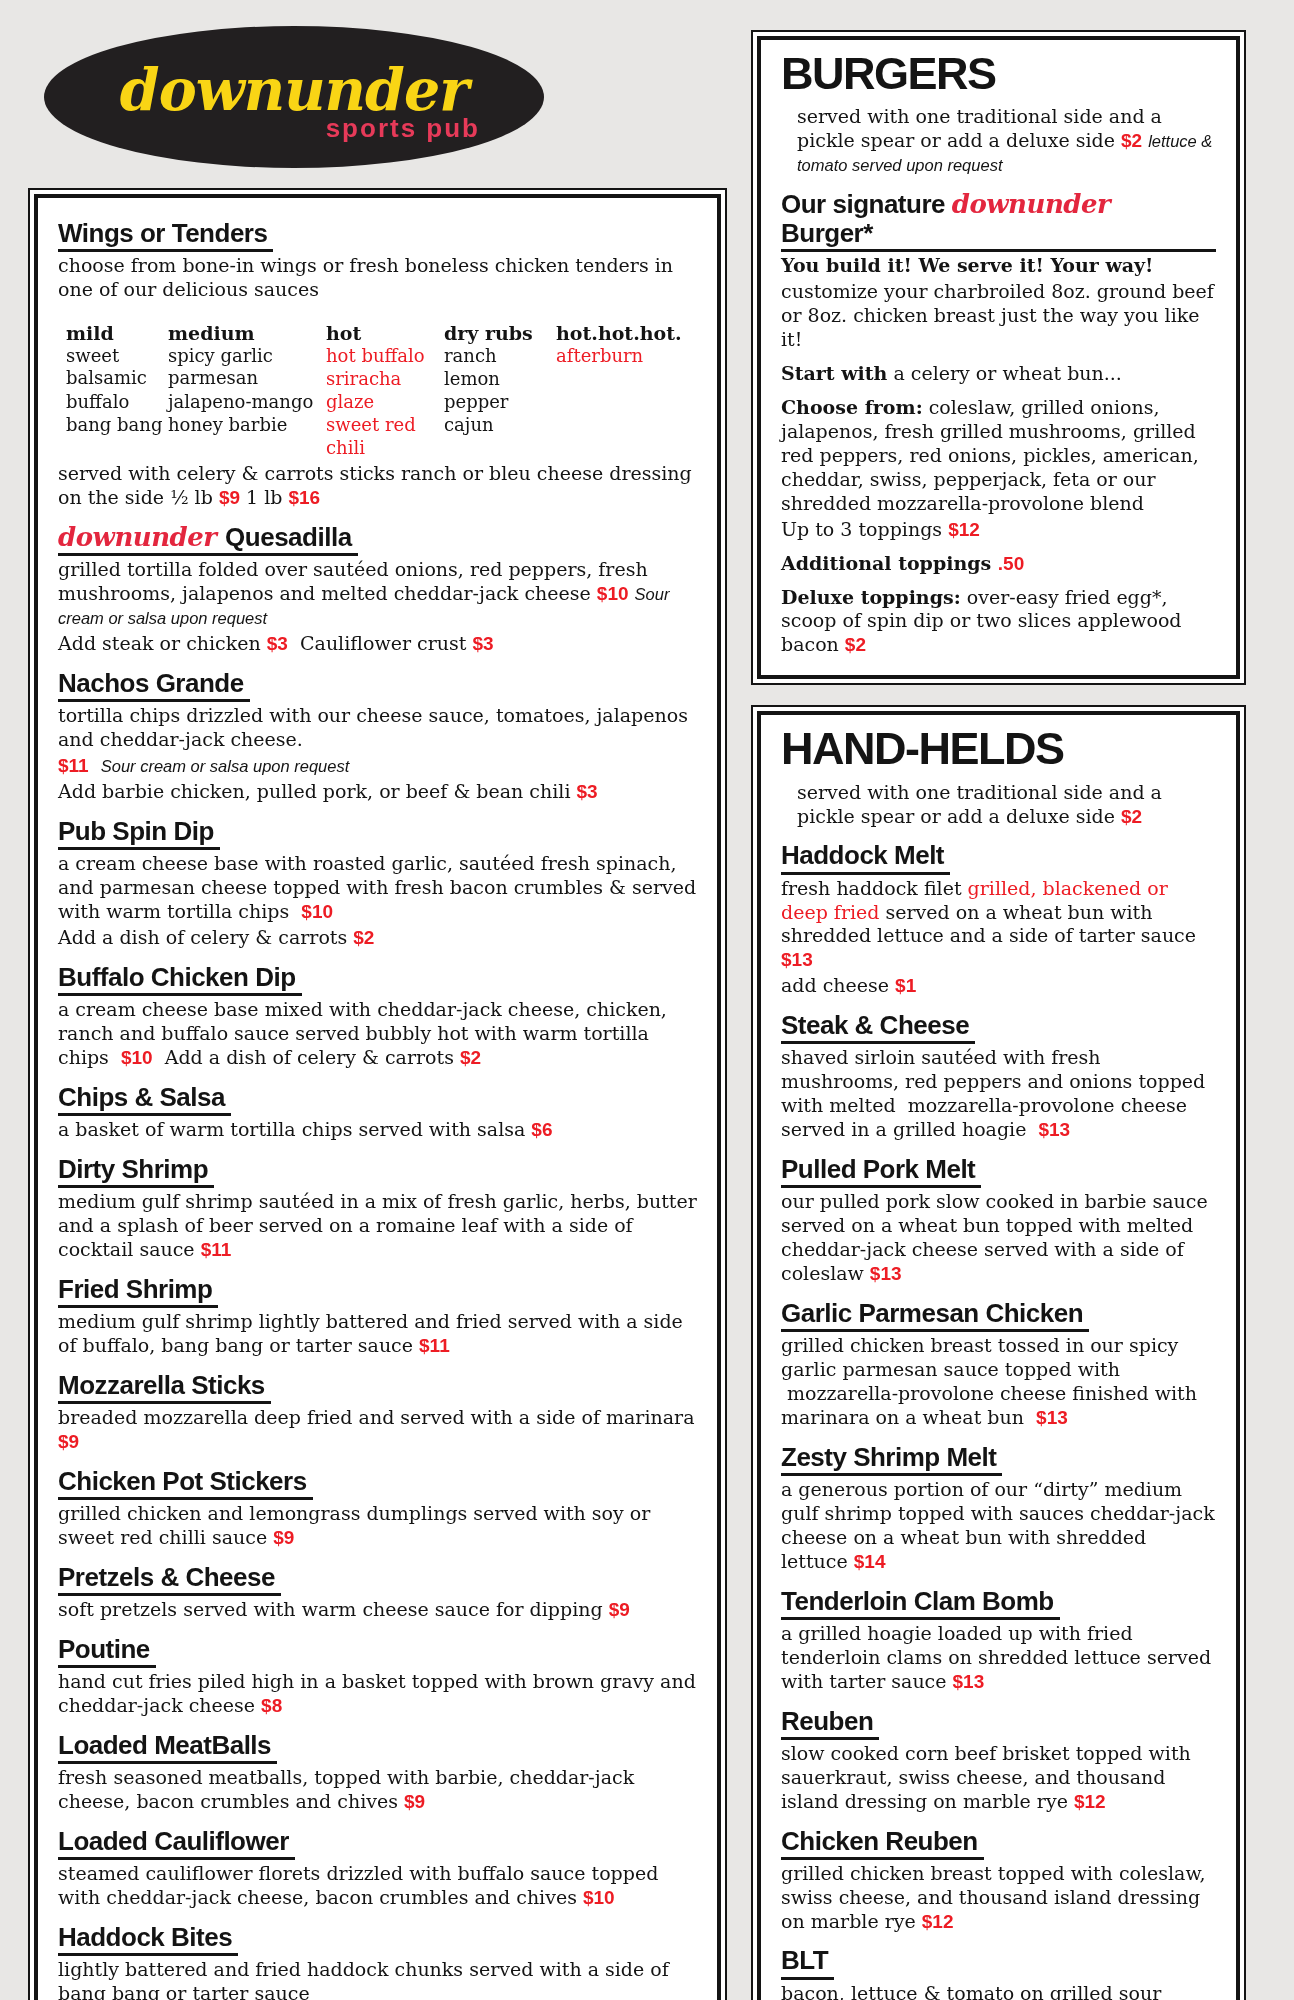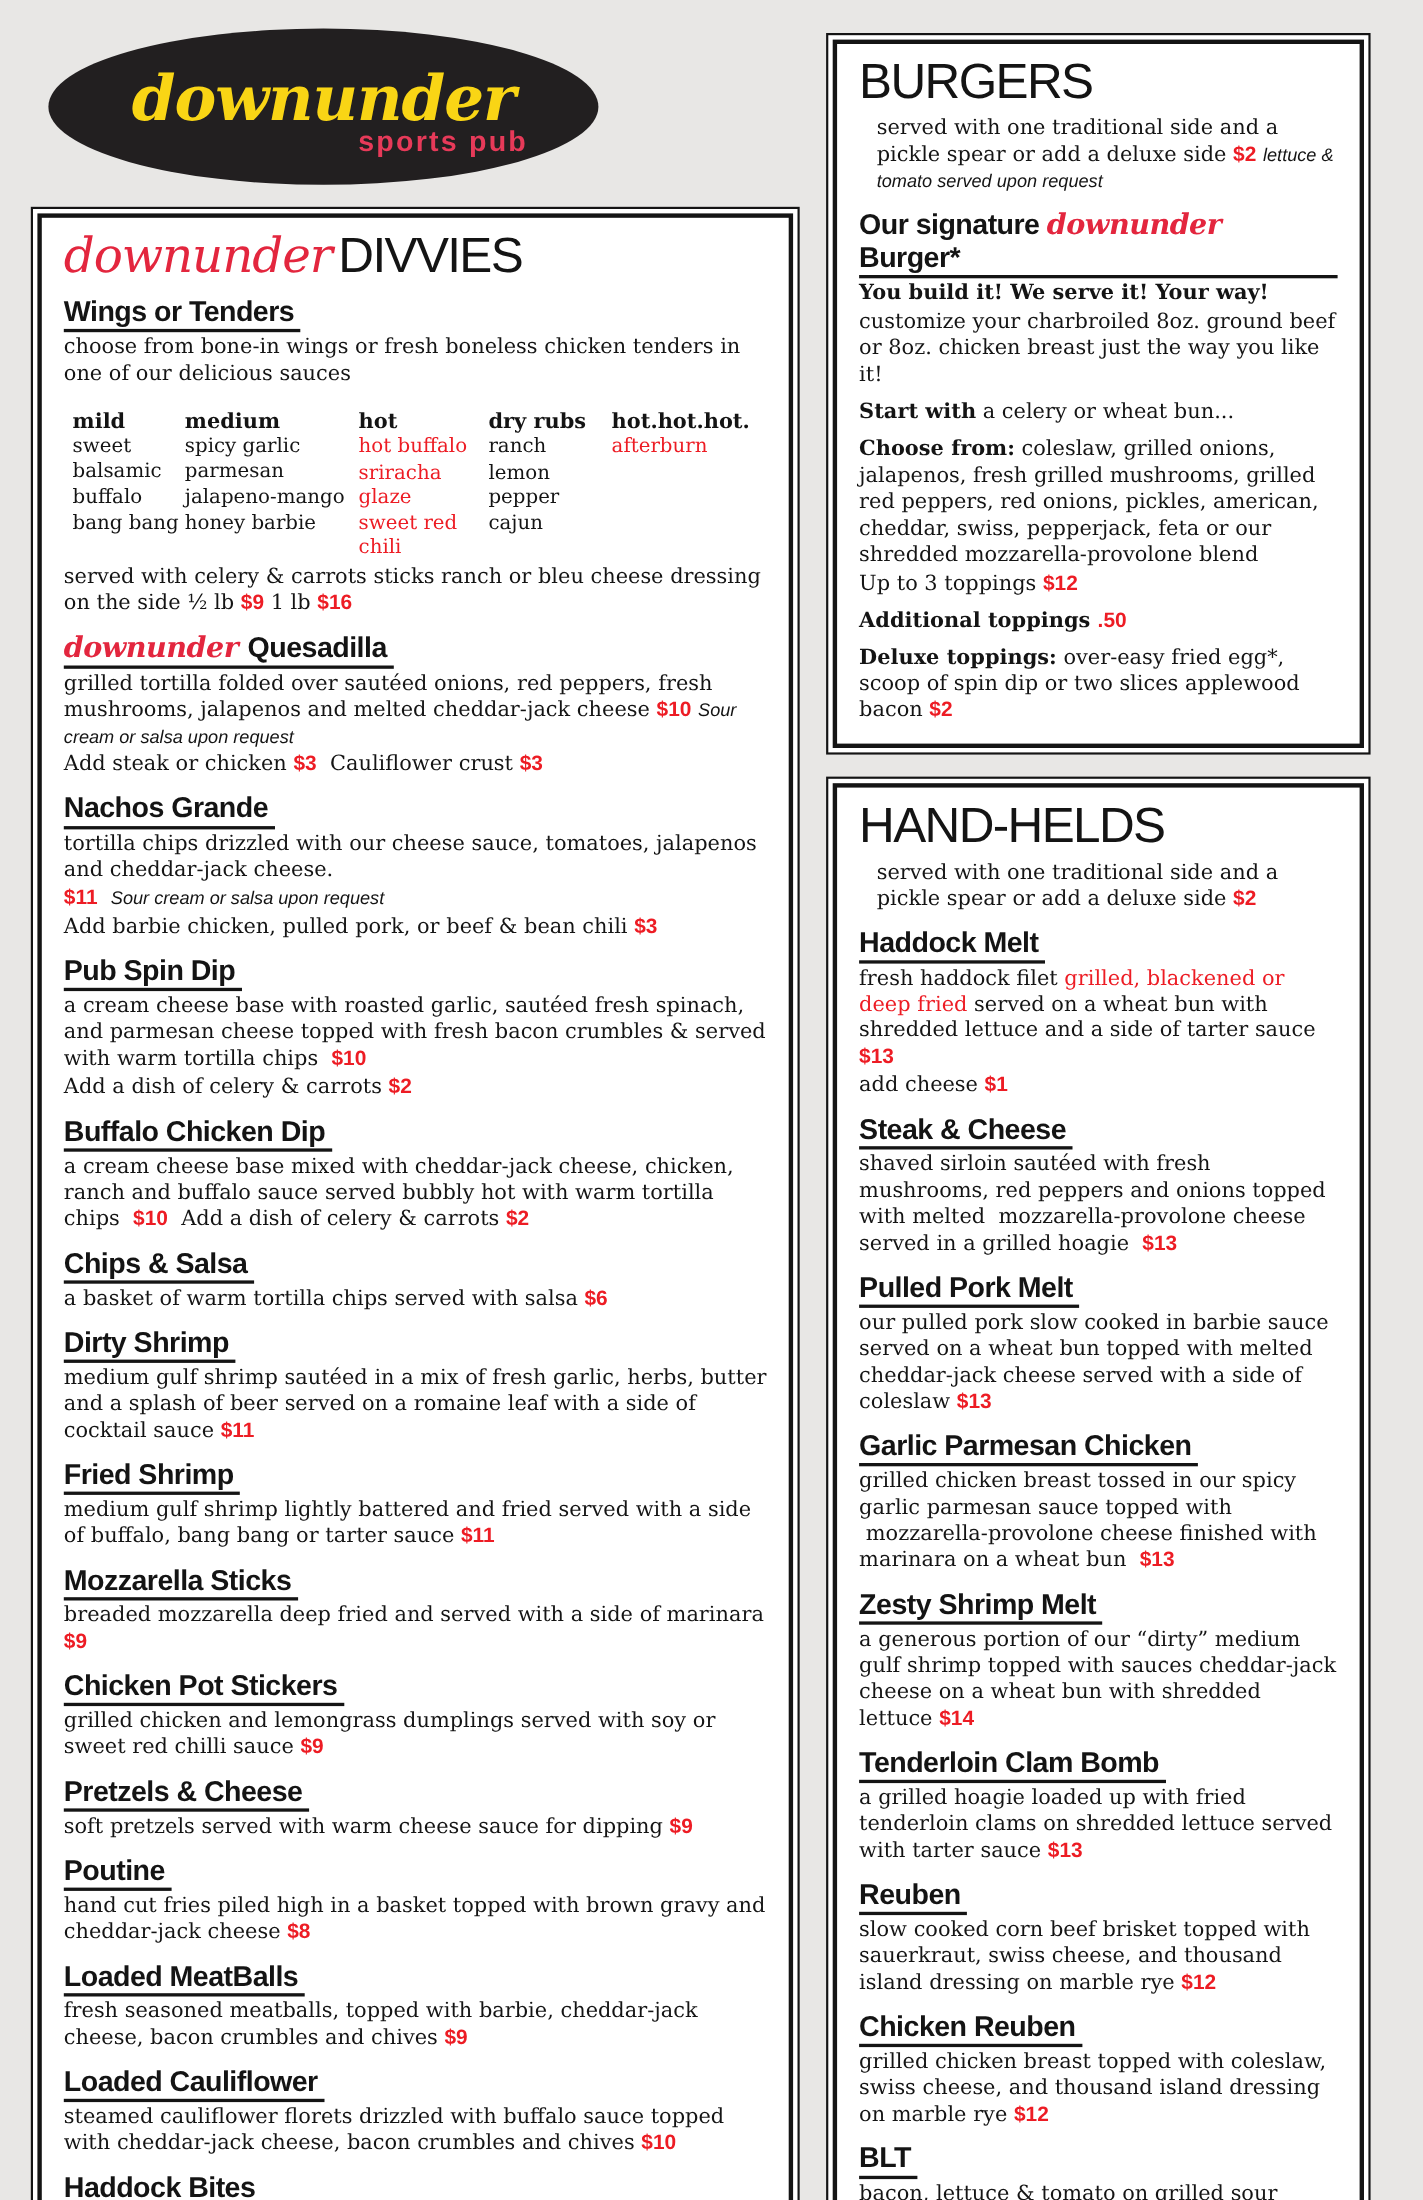--- a/index.html
+++ b/index.html
@@ -36,21 +36,21 @@
     position:absolute; right:64px; bottom:24px;
     font-family:"Liberation Sans", sans-serif; font-weight:bold;
     color:var(--logo-pink); font-size:26px; letter-spacing:2px;
   }
 
   
   .panel{border:2px solid var(--ink); background:#fff; padding:4px; margin-bottom:20px;}
   .panel-inner{border:4px solid var(--ink); padding:8px 20px 16px;}
 
   .sec-header{
-    font-family:"Liberation Sans", sans-serif; font-weight:normal;
+    font-family:"Liberation Sans", sans-serif; font-weight:bold;
     font-size:45px; line-height:1.05; letter-spacing:-1.5px;
     margin:2px 0 8px;
   }
   .hdr-script{
     font-family:"DejaVu Serif", serif; font-style:italic;
     color:var(--brand-red); font-size:44px; letter-spacing:-1px;
     margin-right:6px;
   }
 
   .intro p, .menu-item p{margin:2px 0; font-size:19px; line-height:1.26;}
@@ -93,21 +93,20 @@
 
   <div class="col-left">
 
     <div class="logo">
       <div class="logo-name">downunder</div>
       <div class="logo-tagline">sports pub</div>
     </div>
 
     <section class="panel">
       <div class="panel-inner">
-        <h2 class="sec-header"><span class="hdr-script">downunder</span><span>DIVVIES</span></h2>
         <div class="items">
             <div class="menu-item">
               <div class="title-row"><h3 class="item-title"><span>Wings or Tenders</span></h3></div>
               <p><span>choose from bone-in wings or fresh boneless chicken tenders in one of our delicious sauces</span></p>
               <div class="wings-table">
                 <div class="wcol">
                   <h4>mild</h4>
                   <p>sweet balsamic</p>
                   <p>buffalo</p>
                   <p>bang bang</p>

